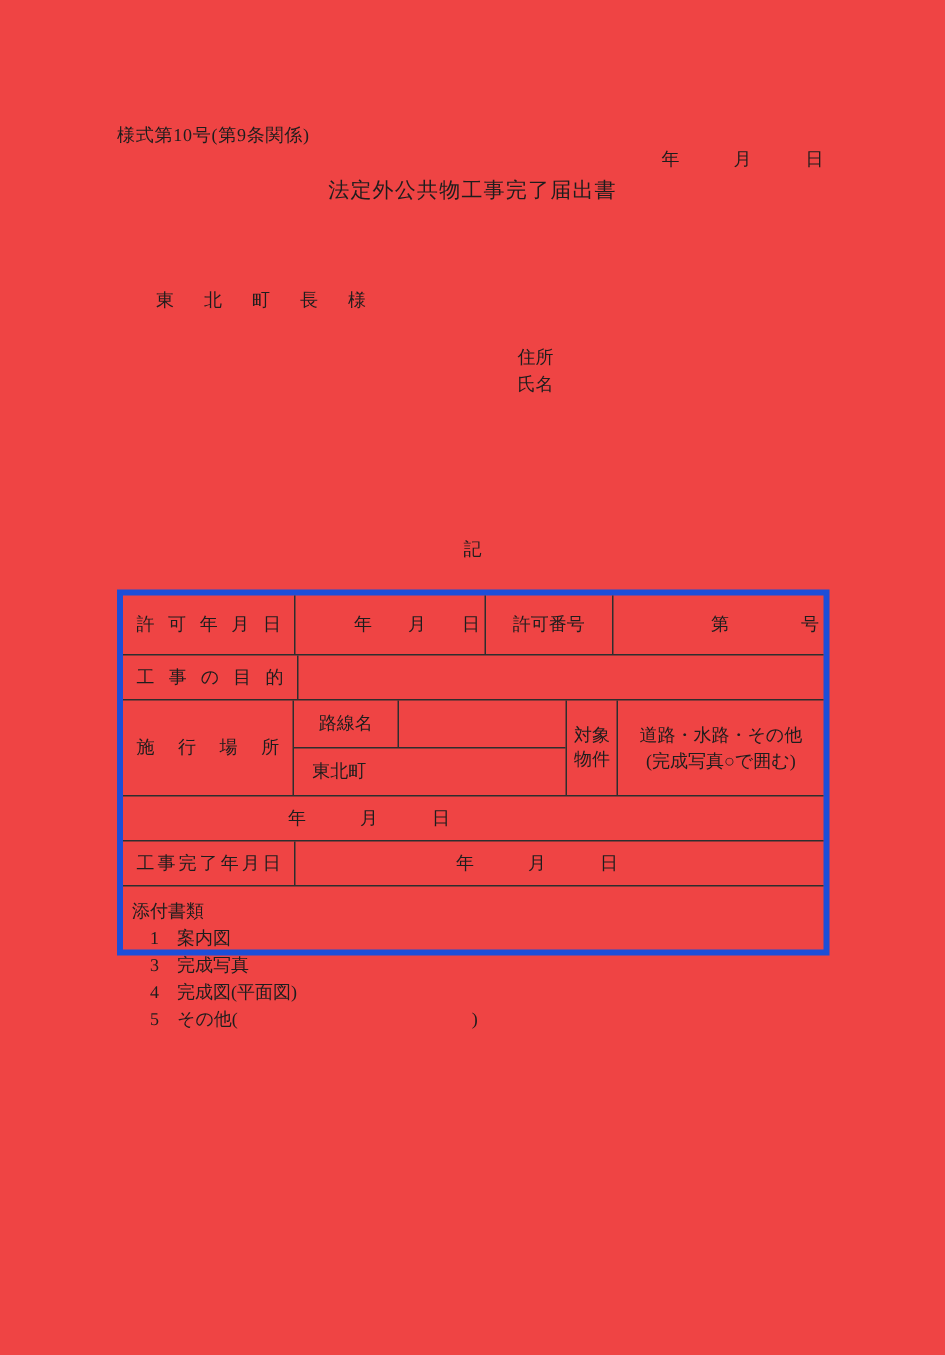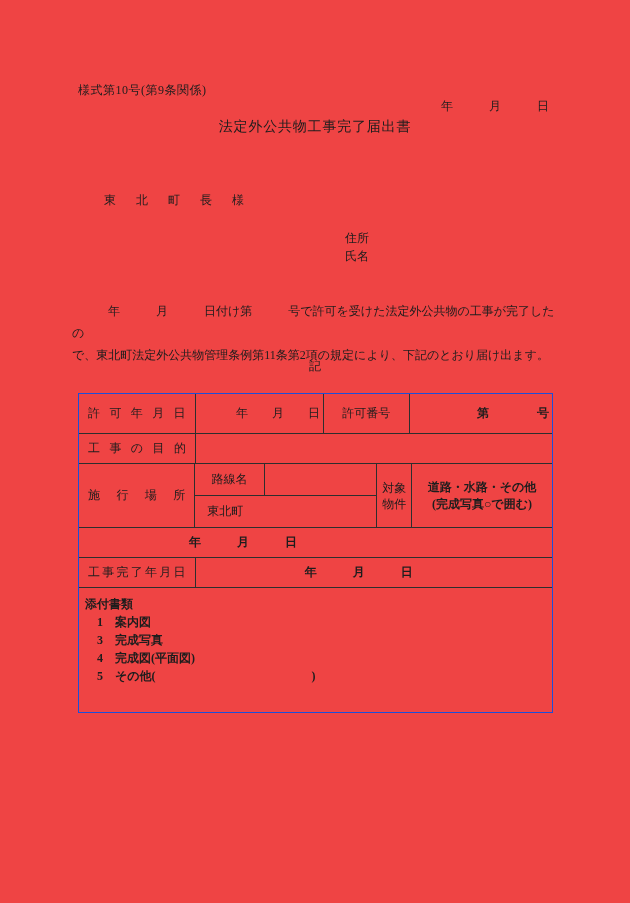--- a/index.html
+++ b/index.html
@@ -19,28 +19,28 @@
   .doc-title   { position: absolute; left: 0; right: 0; top: 118px; text-align: center;
                  font-size: 14px; font-weight: normal; letter-spacing: 0.8px; }
   .recipient   { position: absolute; left: 104px; top: 172px; letter-spacing: 20px; margin-top: 20px; }
   .applicant   { position: absolute; left: 345px; top: 229px; line-height: 18px; }
   .body-text   { position: absolute; left: 72px; top: 300px; width: 492px; line-height: 22px; }
   .record-mark { position: absolute; left: 0; right: 0; top: 358px; text-align: center; }
 
   
   .form-table {
     position: absolute; left: 78px; top: 393px;
-    width: 475px; height: 320px;
-    border: 1px solid #1d4ed8;
+    width: 475px; height: 244px;
+    border: 4px solid #1d4ed8;
     background: transparent;
   }
   .tr { display: flex; border-bottom: 1px solid #2e2e2e; }
   .tr:last-child { border-bottom: none; }
   .td { border-right: 1px solid #2e2e2e; overflow: hidden; }
-  .td.last { border-right: none; font-weight: bold; }
+  .td.last { border-right: none; }
 
   .r1 { height: 40px; }
   .r2 { height: 30px; }
   .r3 { height: 64px; }
   .r4 { height: 30px; }
   .r5 { height: 30px; }
   .r6 { flex: 1; }
 
   .w-label { width: 117px; }
   .w-date  { width: 129px; }
@@ -63,42 +63,41 @@
   .val-center { text-align: center; padding-right: 30px; }
   .label-center { text-align: center; line-height: 38px; }
 
   .sub { width: 182px; display: flex; flex-direction: column; border-right: 1px solid #2e2e2e; }
   .sub-top { display: flex; height: 32px; border-bottom: 1px solid #2e2e2e; }
   .route-cell { line-height: 31px; text-align: center; }
   .town-cell  { height: 31px; line-height: 31px; padding-left: 12px; }
 
   .stack { display: flex; flex-direction: column; justify-content: center; align-items: center;
            text-align: center; white-space: pre-line; }
-  .w-target.stack { line-height: 16px; }
+  .w-target.stack { line-height: 16px; font-family: Liberation Mono, monospace; }
   .w-opts.stack   { line-height: 17px; }
 
   .attach-cell { padding: 7px 6px 0 6px; line-height: 18px; }
   .attach-items { margin-left: 12px; }
 </style>
 </head>
 <body>
 
 <div class="page">
 
   <div class="form-number">様式第10号(第9条関係)</div>
   <div class="date-line">年　　　月　　　日</div>
   <h1 class="doc-title">法定外公共物工事完了届出書</h1>
   <div class="recipient">東北町長様</div>
 
   <div class="applicant">
     <div>住所</div>
     <div>氏名</div>
   </div>
 
-  <p class="body-text"><span>　　　年　　　月　　　日付け第　　　号で許可を受けた法定外公共物の工事が完了したの</span><br><span>で、東北町法定外公共物管理条例第11条第2項の規定により、下記のとおり届け出ます。</span></p>
 
   <div class="record-mark">記</div>
 
   <div class="form-table">
 
     <div class="tr r1">
       <div class="td w-label jlabel">許可年月日</div>
       <div class="td w-date val val-right">年　　月　　日</div>
       <div class="td w-pnum label-center">許可番号</div>
       <div class="td w-num val val-right last">第　　　　号</div>

